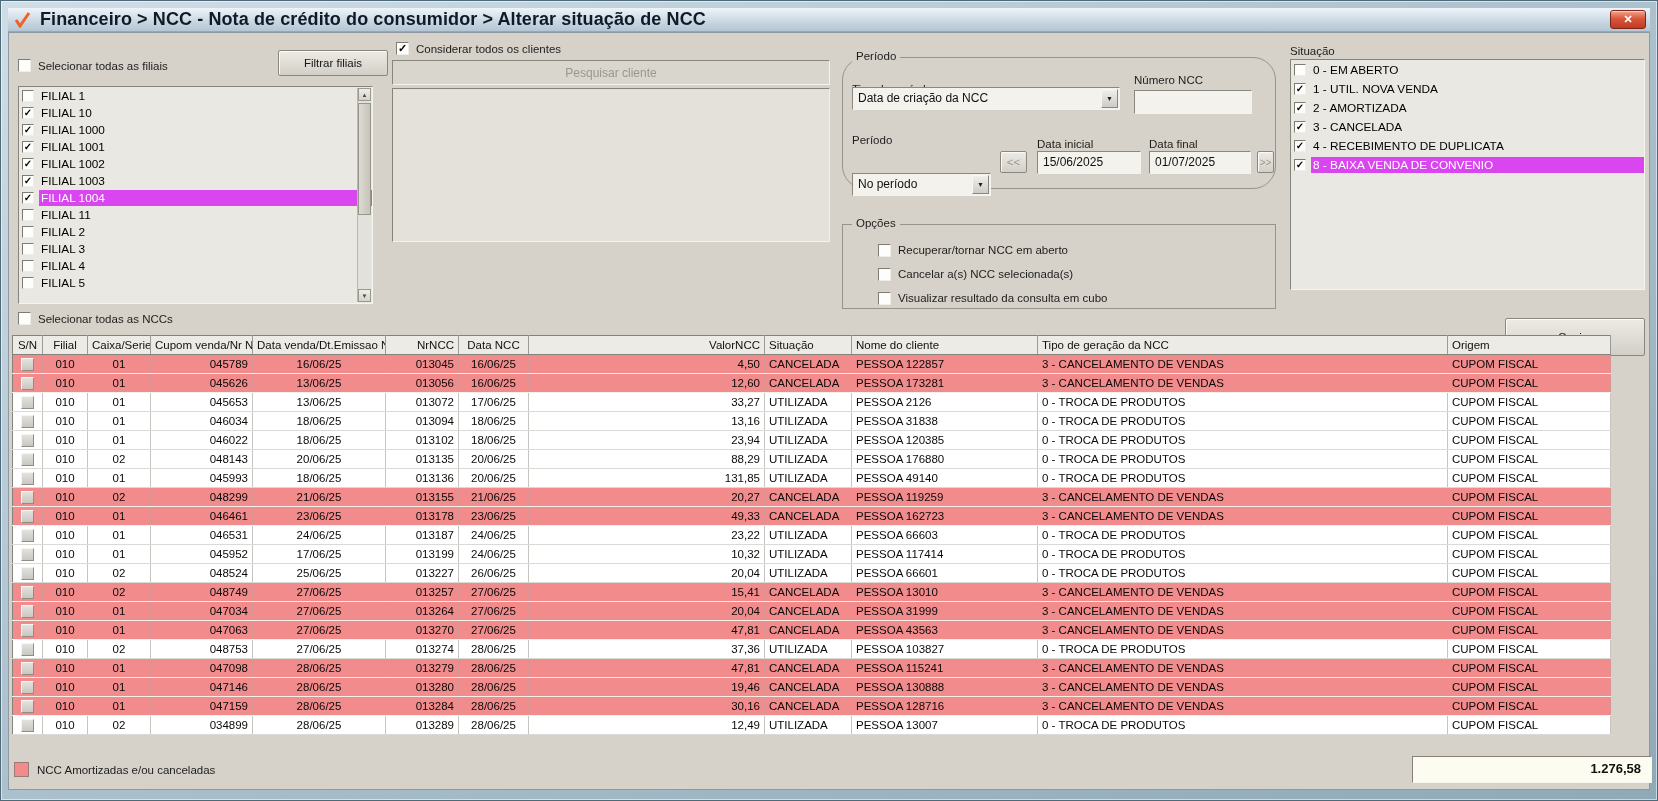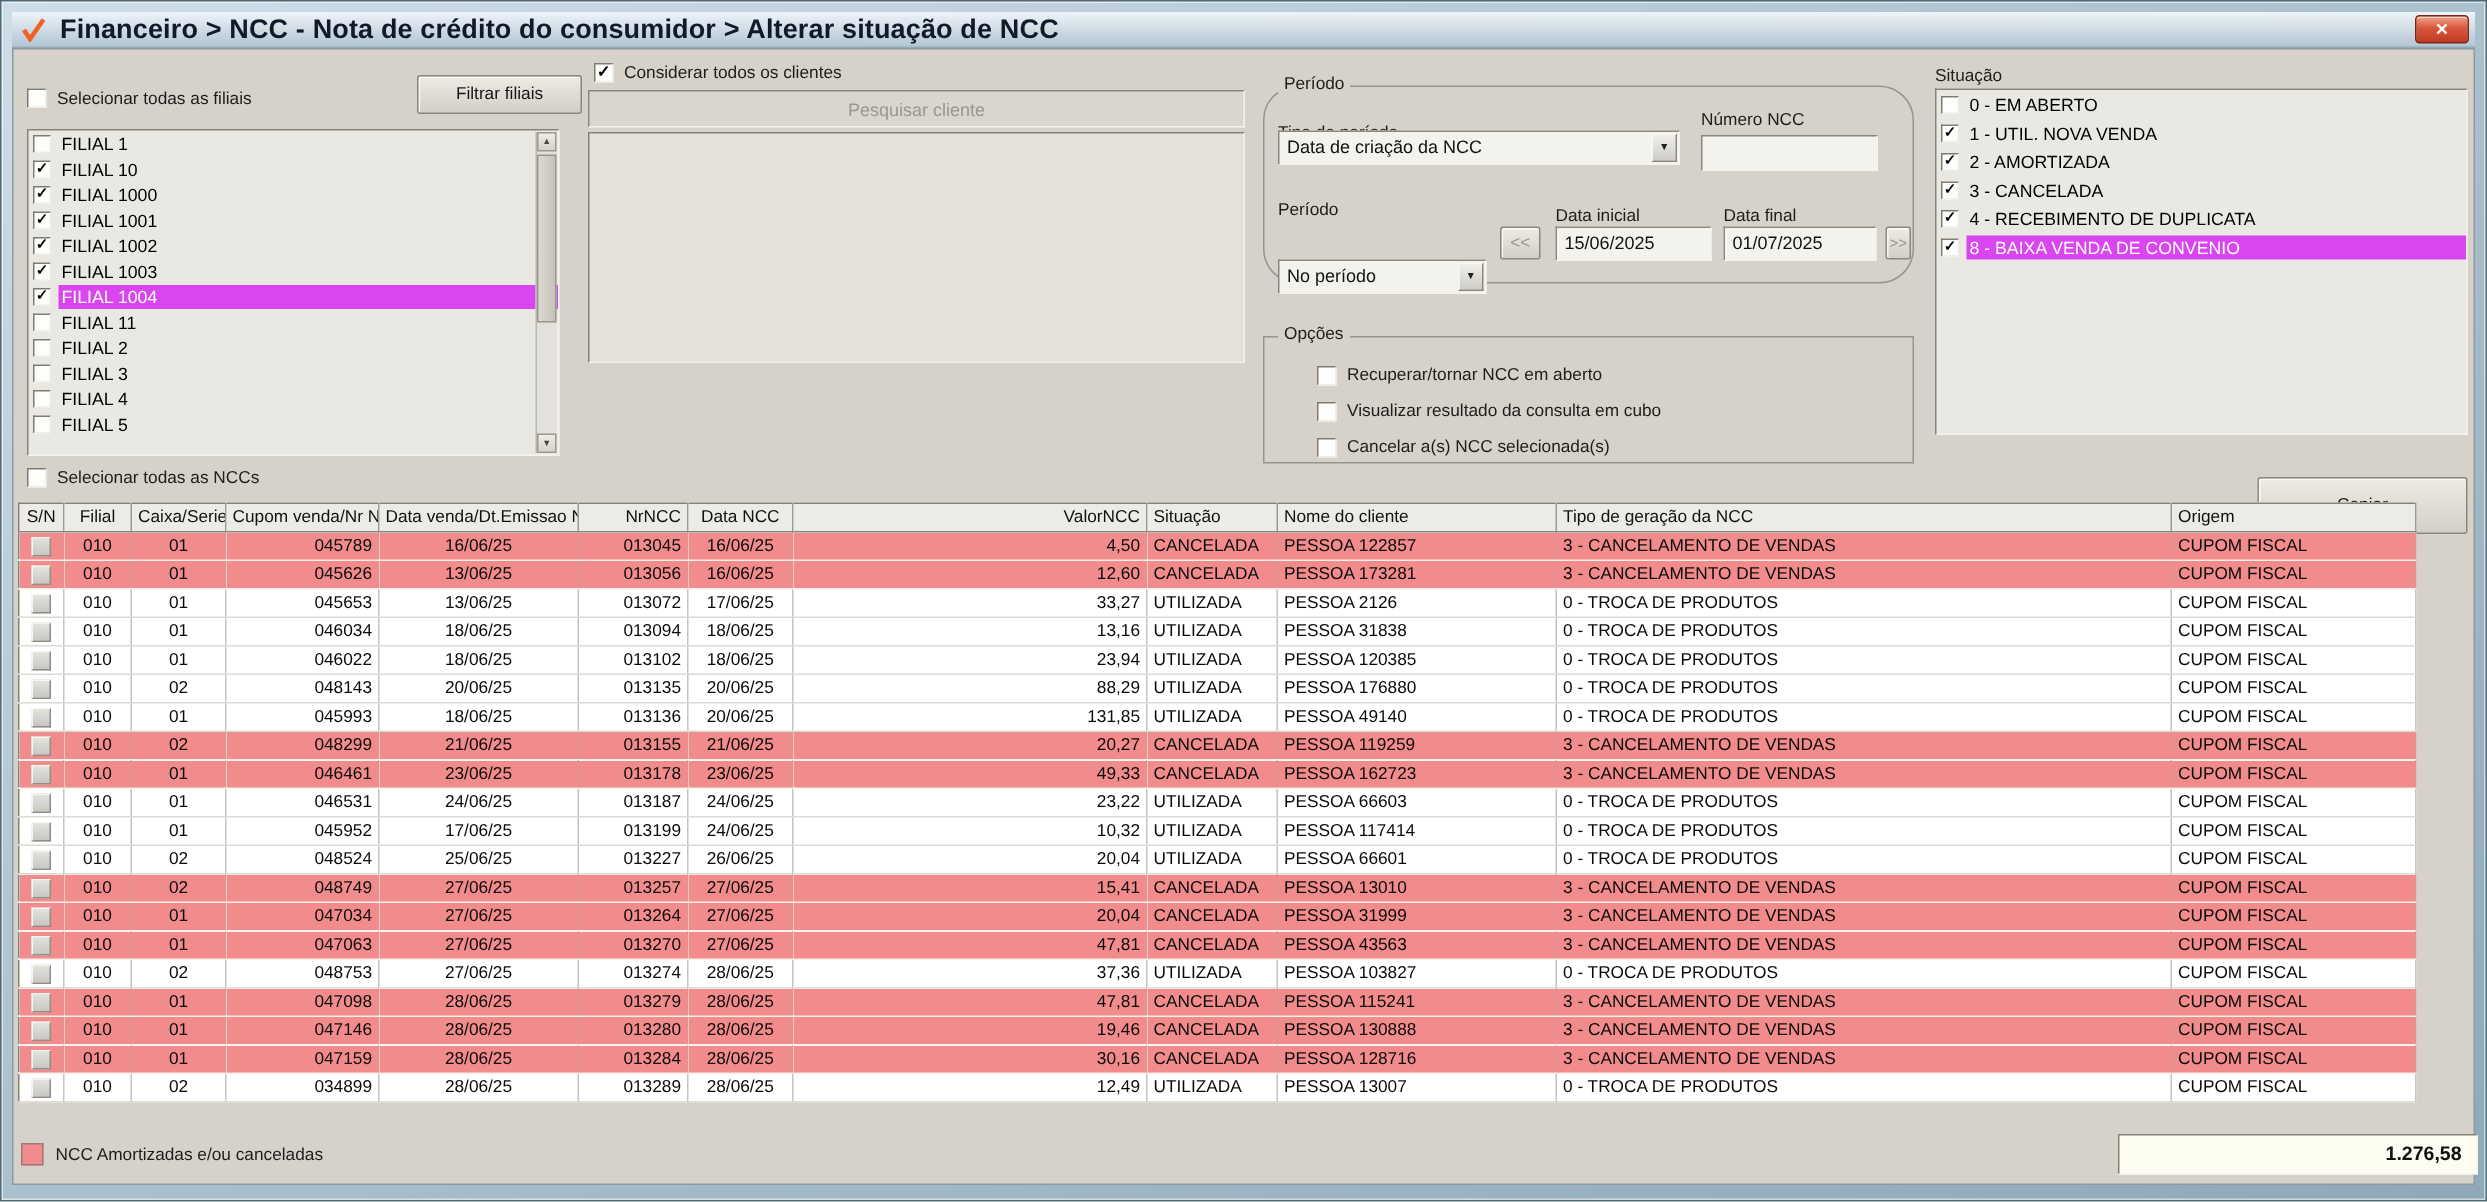--- a/index.html
+++ b/index.html
@@ -201,25 +201,25 @@
 
     <div class="group" style="left:833px; top:191px; width:434px; height:85px;">
       <span class="group-legend">Opções</span>
       <div id="opcoes-items" class="abs" style="left:35px; top:13px;">
           <div class="chk-row" style="height: 24px;">
             <span class="cb"></span>
             <span class="lbl">Recuperar/tornar NCC em aberto</span>
           </div>
           <div class="chk-row" style="height: 24px;">
             <span class="cb"></span>
+            <span class="lbl">Cancelar a(s) NCC selecionada(s)</span>
+          </div>
+          <div class="chk-row" style="height: 24px;">
+            <span class="cb"></span>
             <span class="lbl">Visualizar resultado da consulta em cubo</span>
-          </div>
-          <div class="chk-row" style="height: 24px;">
-            <span class="cb"></span>
-            <span class="lbl">Cancelar a(s) NCC selecionada(s)</span>
           </div>
         </div>
     </div>
 
     <span class="lbl abs" style="left:1281px; top:12px;">Situação</span>
     <div class="listbox abs" id="situacao-list" style="left:1281px; top:26px; width:355px; height:231px;">
         <div class="lb-item">
           <span class="cb"></span>
           <span class="lb-label">0 - EM ABERTO</span>
         </div>

